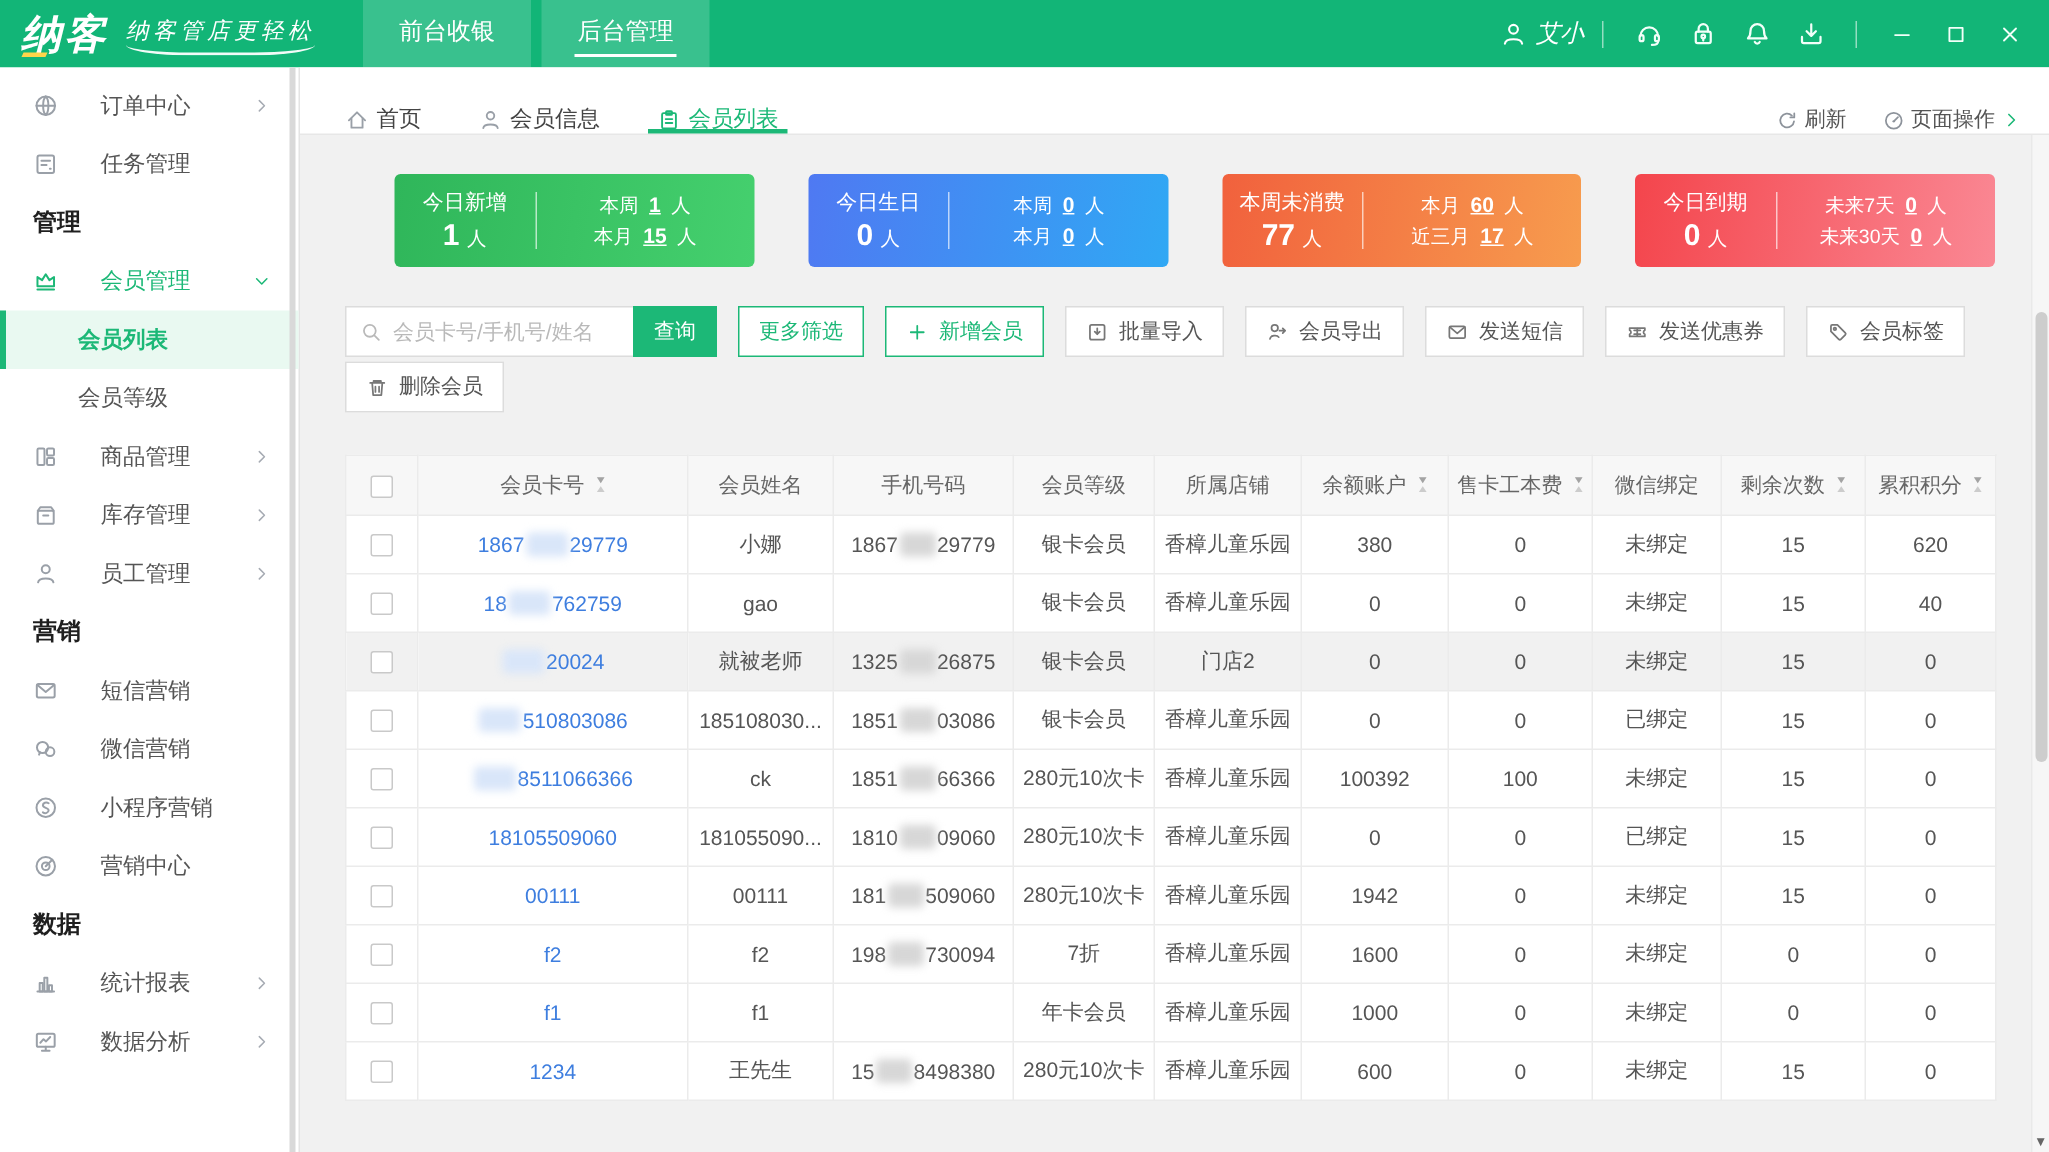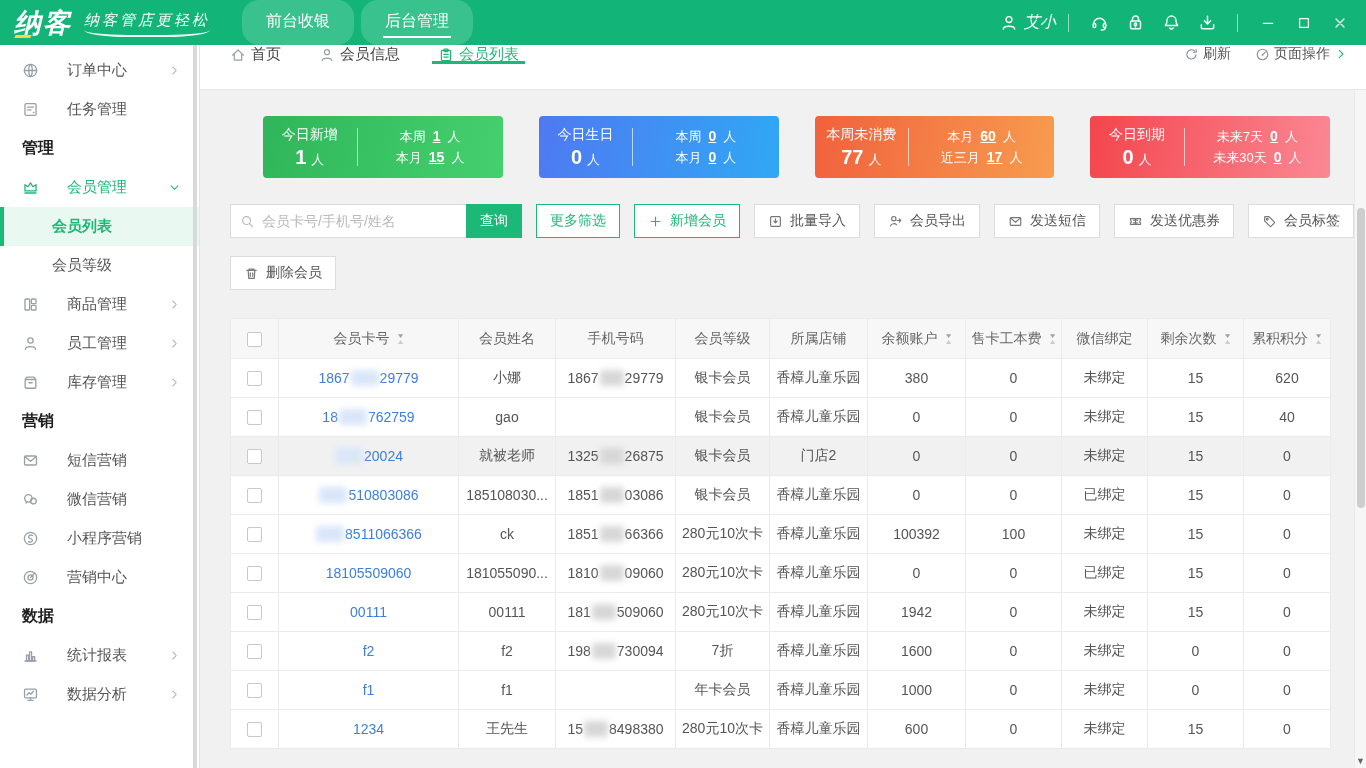--- a/index.html
+++ b/index.html
@@ -11,21 +11,21 @@
   .titlebar { height:45px; background:#12b577; display:flex; align-items:stretch; color:#fff; flex-shrink:0; }
   .logo { display:flex; align-items:center; padding:0 6px 0 14px; }
   .logo-text { font-size:27px; font-weight:bold; font-style:italic; letter-spacing:2px; position:relative; }
   .logo-text::after { content:""; position:absolute; left:1px; bottom:3px; width:16px; height:3px;
     background:#ffd54a; transform:skewX(-25deg); }
   .slogan-wrap { display:flex; flex-direction:column; margin-left:12px; margin-top:2px; }
   .slogan { font-family:"DejaVu Serif","Liberation Serif",serif; font-style:italic; font-size:15px; letter-spacing:3px; }
   .swoosh { height:7px; border-bottom:2px solid rgba(255,255,255,.95); border-radius:0 0 50% 50%/0 0 10px 10px; }
   .top-tabs { display:flex; margin-left:26px; }
   .top-tab { padding:0 22px; display:flex; align-items:center; background:rgba(255,255,255,.17);
-    margin-right:7px; font-size:16px; cursor:pointer;border-radius:17px; }
+    margin-right:7px; font-size:16px; cursor:pointer; }
   .top-tab span { padding:4px 2px; border-bottom:2px solid transparent; }
   .top-tab.active span { border-bottom-color:#fff; }
   .tb-right { margin-left:auto; display:flex; align-items:center; padding-right:8px;font-style:italic; }
   .tb-user { display:flex; align-items:center; gap:6px; font-size:16px; cursor:pointer; }
   .tb-sep { width:1px; height:18px; background:rgba(255,255,255,.55); margin:0 12px; }
   .tb-icon { width:36px; display:flex; justify-content:center; align-items:center; cursor:pointer; color:#f2fff9; }
   .tb-icon svg { width:19px; height:19px; }
   .win-btn svg { width:16px; height:16px; }
 
   
@@ -47,21 +47,21 @@
   .side-item.green, .side-item.green .ic, .side-item.green .chev { color:#1cb877; }
   .side-section { height:39px; display:flex; align-items:center; padding:0 22px; font-size:16px;
     font-weight:bold; color:#1f1f1f; }
   .side-sub { height:39px; display:flex; align-items:center; padding-left:52px; font-size:15px;
     color:#555; cursor:pointer; position:relative; }
   .side-sub.selected { background:#e9f9f1; color:#1cb877; font-weight:bold; }
   .side-sub.selected::before { content:""; position:absolute; left:0; top:0; width:4px; height:100%; background:#1cb877; }
 
   
   .main { flex:1; background:#f1f1f1; display:flex; flex-direction:column; position:relative; min-width:0; }
-  .page-tabs { height:45px; background:#fff; display:flex; align-items:flex-start; padding:0 18px 0 30px;
+  .page-tabs { height:45px; background:#fff; display:flex; align-items:flex-end; padding:0 18px 0 30px;
     border-bottom:1px solid #e7e7e7; flex-shrink:0; }
   .ptab { display:flex; align-items:center; margin-right:38px; font-size:15px; color:#444; gap:5px;
     position:relative; cursor:pointer; }
   .ptab .ic { color:#9aa0a8; }
   .ptab.active { color:#1cb877; }
   .ptab.active .ic { color:#1cb877; }
   .ptab.active::after { content:""; position:absolute; bottom:0; left:-6px; right:-6px; height:3px; background:#1cb877; }
   .pt-actions { margin-left:auto; display:flex; align-items:center; gap:24px; font-size:14px; color:#555; }
   .pt-action { display:flex; align-items:center; gap:4px; cursor:pointer; }
   .pt-action .ic { color:#8d939b; }
@@ -79,35 +79,35 @@
   .card-left .val { font-size:20px; font-weight:bold; }
   .card-left .unit { font-size:13px; font-weight:normal; margin-left:5px; }
   .card-div { width:1px; height:38px; background:rgba(255,255,255,.65); }
   .card-right { flex:1; display:flex; flex-direction:column; gap:3px; align-items:center; font-size:13px; }
   .card-row { display:flex; gap:7px; align-items:baseline; }
   .card-row b { text-decoration:underline; font-size:14px; }
 
   
   .toolbar { margin-top:26px; display:flex; gap:14px; width:1100px; }
   .search-box { display:flex; }
-  .search-input { width:236px; height:34px; border:1px solid #dcdcdc; border-right:none; background:#fff;
+  .search-input { width:192px; height:34px; border:1px solid #dcdcdc; border-right:none; background:#fff;
     display:flex; align-items:center; padding:0 9px; gap:7px; color:#b9b9b9; }
   .search-input input { border:none; outline:none; font-size:14px; width:100%; color:#333;
     font-family:inherit; background:transparent; }
   .search-input input::placeholder { color:#b9b9b9; }
   .btn-query { width:56px; height:34px; background:#1cb877; color:#fff; border:none; font-size:14px;
     cursor:pointer; font-family:inherit; }
   .btn { height:34px; padding:0 13px; background:#fff; font-size:14px; display:flex; align-items:center;
     gap:7px; cursor:pointer; white-space:nowrap; }
   .btn.outline { border:1px solid #1cb877; color:#1cb877; }
   .btn.outline .ic { color:#1cb877; }
   .btn.outline .ic svg { stroke-width:1.8; }
   .btn.plain { border:1px solid #dcdcdc; color:#555; }
   .btn.plain .ic { color:#777; }
-  .toolbar2 { margin-top:18px; display:flex; }
+  .toolbar2 { margin-top:3px; display:flex; }
 
   
   .table-wrap { margin-top:28px; background:#fff; width:1100px; }
   table { border-collapse:collapse; width:1100px; table-layout:fixed; font-size:14px; color:#555; }
   th { background:#f7f7f7; height:40px; font-weight:normal; color:#666; border:1px solid #ebebeb; }
   td { height:39px; text-align:center; border:1px solid #ebebeb; background:#fff; overflow:hidden;
     white-space:nowrap; }
   tr.hl td { background:#f1f1f1; }
   td a { color:#3e7edf; text-decoration:none; cursor:pointer; }
   .cb { width:15px; height:15px; border:1px solid #c9c9c9; border-radius:2px; background:#fff;
@@ -262,40 +262,40 @@
           <span>商品管理</span>
           <span class="chev">
             <svg viewBox="0 0 16 16" style="width:13px;height:13px;fill:none;stroke:currentColor;stroke-width:1.25;stroke-linecap:round;stroke-linejoin:round">
               <path d="M6 3.8L10.2 8 6 12.2"></path>
             </svg>
           </span>
         </div>
         <div class="side-item">
           <span class="ic ">
             <svg viewBox="0 0 16 16" style="width:17px;height:17px;fill:none;stroke:currentColor;stroke-width:1.25;stroke-linecap:round;stroke-linejoin:round">
-              <circle cx="8" cy="5.2" r="2.5"></circle>
-              <path d="M3.2 13.4c.4-3.2 9.2-3.2 9.6 0"></path>
-            </svg>
-          </span>
-          <span>员工管理</span>
+              <path d="M3 5.2l1.6-2.2h6.8L13 5.2"></path>
+              <rect x="3" y="5.2" width="10" height="8.2" rx="1"></rect>
+              <path d="M6.4 8.2h3.2"></path>
+            </svg>
+          </span>
+          <span>库存管理</span>
           <span class="chev">
             <svg viewBox="0 0 16 16" style="width:13px;height:13px;fill:none;stroke:currentColor;stroke-width:1.25;stroke-linecap:round;stroke-linejoin:round">
               <path d="M6 3.8L10.2 8 6 12.2"></path>
             </svg>
           </span>
         </div>
         <div class="side-item">
           <span class="ic ">
             <svg viewBox="0 0 16 16" style="width:17px;height:17px;fill:none;stroke:currentColor;stroke-width:1.25;stroke-linecap:round;stroke-linejoin:round">
-              <path d="M3 5.2l1.6-2.2h6.8L13 5.2"></path>
-              <rect x="3" y="5.2" width="10" height="8.2" rx="1"></rect>
-              <path d="M6.4 8.2h3.2"></path>
-            </svg>
-          </span>
-          <span>库存管理</span>
+              <circle cx="8" cy="5.2" r="2.5"></circle>
+              <path d="M3.2 13.4c.4-3.2 9.2-3.2 9.6 0"></path>
+            </svg>
+          </span>
+          <span>员工管理</span>
           <span class="chev">
             <svg viewBox="0 0 16 16" style="width:13px;height:13px;fill:none;stroke:currentColor;stroke-width:1.25;stroke-linecap:round;stroke-linejoin:round">
               <path d="M6 3.8L10.2 8 6 12.2"></path>
             </svg>
           </span>
         </div>
         <div class="side-section">营销</div>
         <div class="side-item">
           <span class="ic ">
             <svg viewBox="0 0 16 16" style="width:17px;height:17px;fill:none;stroke:currentColor;stroke-width:1.25;stroke-linecap:round;stroke-linejoin:round">

